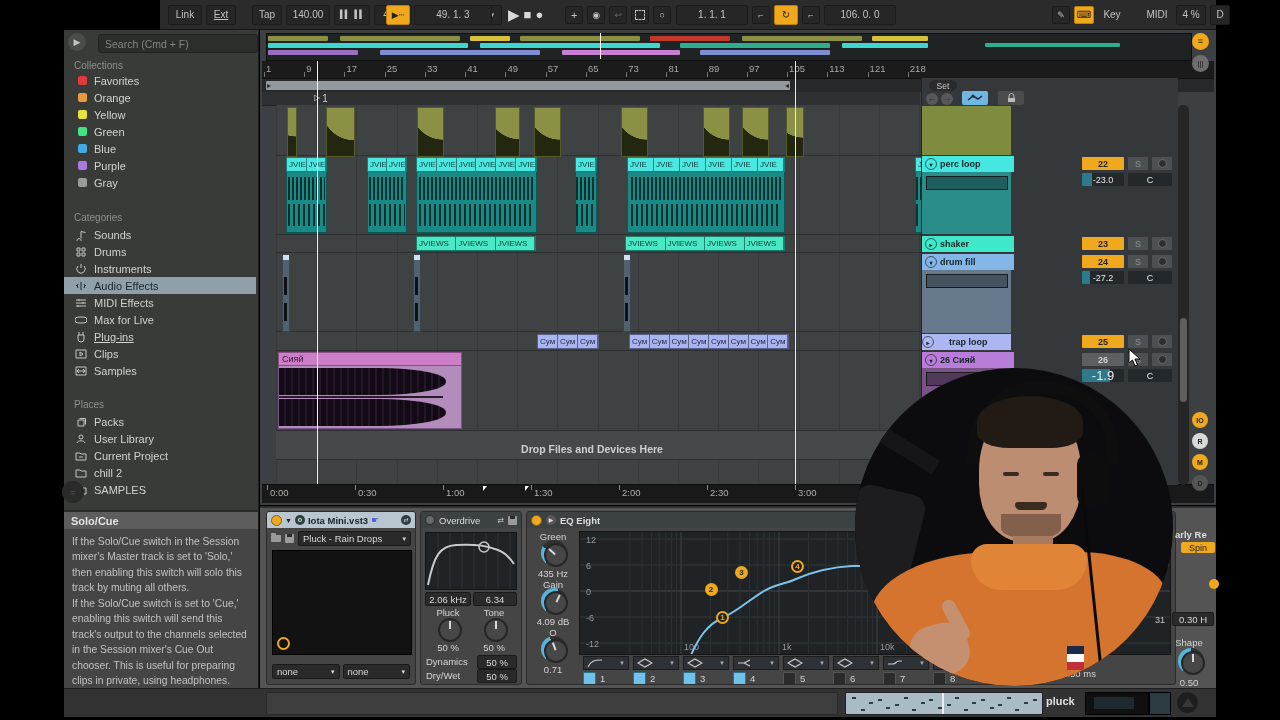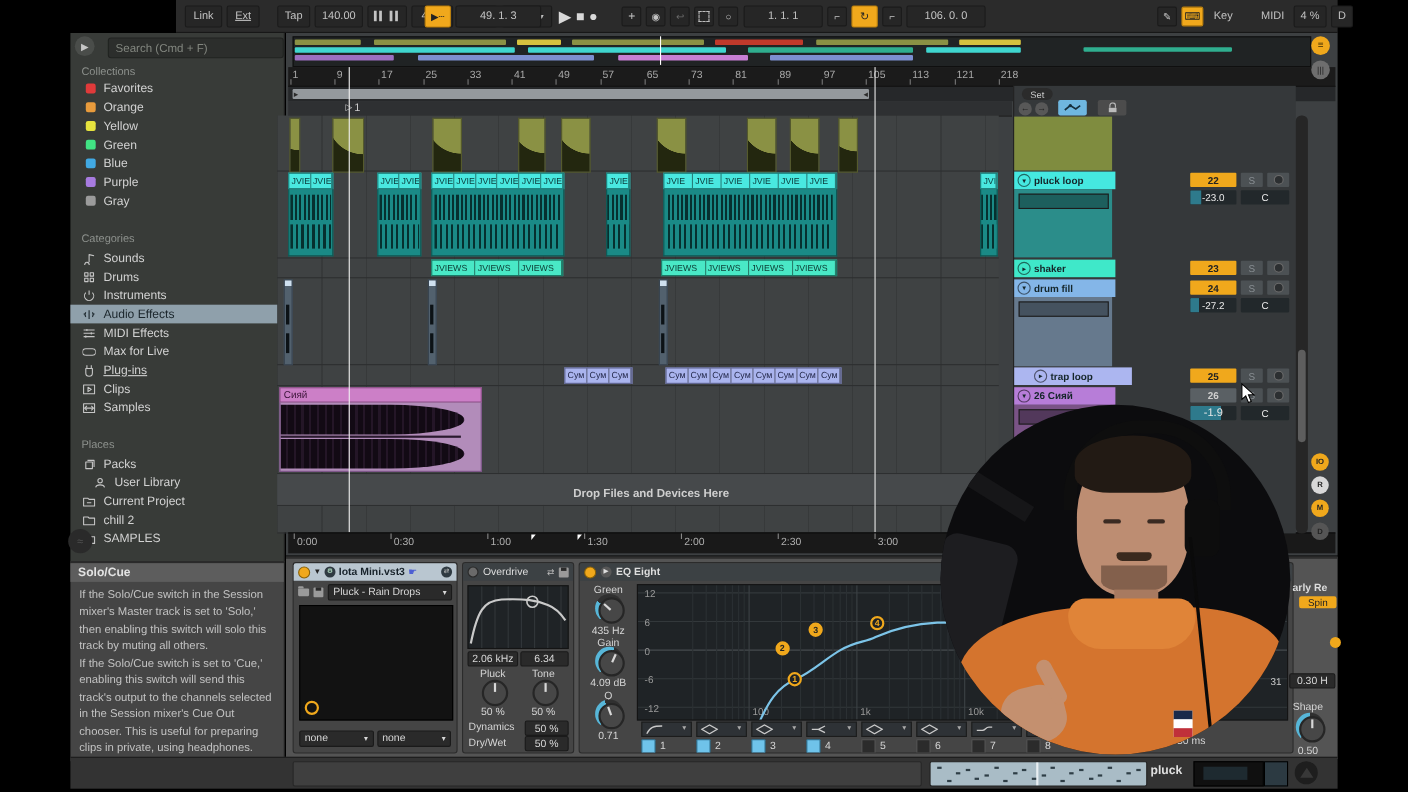--- a/index.html
+++ b/index.html
@@ -197,21 +197,21 @@
   <div class="abs shead" style="left:64px;top:395px;width:190px;">Places</div>
   <div class="abs" id="places" style="left:64px;top:413px;width:192px;">
       <div class="srow" style="padding-left: 10px;">
         <span class="cicon">
           <svg width="12" height="12" viewBox="0 0 12 12">
             <path d="M3 4h6v6H3z M4.5 2.5h6v6" stroke="#c6c6c6" stroke-width="1" fill="none" stroke-linejoin="round"></path>
           </svg>
         </span>
         <span>Packs</span>
       </div>
-      <div class="srow" style="padding-left: 20px;">
+      <div class="srow" style="padding-left: 10px;">
         <span class="cicon">
           <svg width="12" height="12" viewBox="0 0 12 12">
             <path d="M6 2a2 2 0 1 1 0 4a2 2 0 0 1 0-4 M2 10c.5-3 7.5-3 8 0" stroke="#c6c6c6" stroke-width="1" fill="none" stroke-linejoin="round"></path>
           </svg>
         </span>
         <span>User Library</span>
       </div>
       <div class="srow" style="padding-left: 10px;">
         <span class="cicon">
           <svg width="12" height="12" viewBox="0 0 12 12">
@@ -312,21 +312,21 @@
   <div class="abs" style="left:266px;top:81px;width:524px;height:9px;background:#94999d;border-radius:1px;">
     <span style="position:absolute;left:1px;top:0;color:#2c2c2c;font-size:8px;line-height:9px;">▸</span>
     <span style="position:absolute;right:1px;top:0;color:#2c2c2c;font-size:8px;line-height:9px;">◂</span>
   </div>
   <div class="abs" style="left:262px;top:92px;width:658px;height:13px;background:#2e3032;border-bottom:1px solid #222;"></div>
   <div class="abs" style="left:314px;top:93px;color:#cfcfcf;font-size:10px;display:flex;gap:2px;">
     <span style="font-size:8px;">▷</span>
     <span>1</span>
   </div>
 
-  <div class="abs" id="lanes" style="left:252px;top:105px;width:656px;height:379px;background:#3f4243;
+  <div class="abs" id="lanes" style="left:276px;top:105px;width:656px;height:379px;background:#3f4243;
               background-image:repeating-linear-gradient(90deg,rgba(0,0,0,.13) 0 1px,transparent 1px 40.2px);">
       <div style="position: absolute; left: 0px; top: 50px; width: 656px; height: 1px; background: rgb(45, 47, 48);"></div>
       <div style="position: absolute; left: 0px; top: 129px; width: 656px; height: 1px; background: rgb(45, 47, 48);"></div>
       <div style="position: absolute; left: 0px; top: 147px; width: 656px; height: 1px; background: rgb(45, 47, 48);"></div>
       <div style="position: absolute; left: 0px; top: 226px; width: 656px; height: 1px; background: rgb(45, 47, 48);"></div>
       <div style="position: absolute; left: 0px; top: 245px; width: 656px; height: 1px; background: rgb(45, 47, 48);"></div>
       <div style="position: absolute; left: 0px; top: 325px; width: 656px; height: 1px; background: rgb(45, 47, 48);"></div>
       <div style="position: absolute; left: 0px; top: 354px; width: 656px; height: 1px; background: rgb(45, 47, 48);"></div>
       <div style="position: absolute; left: 0px; top: 326px; width: 656px; height: 28px; background: rgb(70, 73, 75);"></div>
       <div style="position: absolute; left: 0px; top: 379px; width: 656px; height: 1px; background: rgb(45, 47, 48);"></div>
@@ -500,21 +500,21 @@
         <rect x="1" y="5" width="7" height="4" fill="#bbb"></rect>
       </svg>
   </div>
   <div class="abs" id="track-rows" style="left:0;top:0;">
       <div style="position: absolute; left: 921px; top: 106px; width: 256px; height: 49px;">
         <div style="position: absolute; left: 1px; top: 0px; width: 89px; height: 49px; background: rgb(127, 140, 63);"></div>
       </div>
       <div style="position: absolute; left: 921px; top: 156px; width: 256px; height: 78px;">
         <div style="position: absolute; left: 1px; top: 0px; width: 89px; height: 16px; background: rgb(69, 232, 224); display: flex; align-items: center; gap: 3px; padding-left: 3px; font-size: 9px; font-weight: bold; color: rgb(21, 38, 42);">
           <span style="width: 10px; height: 10px; border-radius: 50%; border: 1px solid rgba(0, 0, 0, 0.55); font-size: 6px; display: flex; align-items: center; justify-content: center; color: rgb(21, 38, 42);">▾</span>
-          <span>pluck loop</span>
+          <span>perc loop</span>
         </div>
         <div style="position: absolute; left: 1px; top: 16px; width: 89px; height: 62px; background: rgb(43, 141, 138);"></div>
         <div style="position: absolute; left: 5px; top: 20px; width: 80px; height: 12px; background: rgba(0, 0, 0, 0.32); border: 1px solid rgb(28, 28, 28);"></div>
         <div style="position: absolute; left: 161px; top: 1px; width: 42px; height: 13px; background: rgb(240, 168, 28); color: rgb(34, 34, 34); font-size: 9px; font-weight: bold; display: flex; align-items: center; justify-content: center; border-radius: 1px;">22</div>
         <div style="position: absolute; left: 207px; top: 1px; width: 20px; height: 13px; background: rgb(76, 81, 84); color: rgb(138, 144, 148); font-size: 9px; display: flex; align-items: center; justify-content: center; border-radius: 1px;">S</div>
         <div style="position: absolute; left: 231px; top: 1px; width: 20px; height: 13px; background: rgb(76, 81, 84); border-radius: 1px; display: flex; align-items: center; justify-content: center;">
           <div style="width: 7px; height: 7px; border-radius: 50%; background: rgb(44, 47, 49); border: 1px solid rgb(106, 106, 106);"></div>
         </div>
         <div style="position: absolute; left: 161px; top: 17px; width: 42px; height: 13px; background: rgb(34, 40, 43); border-radius: 1px; display: flex; align-items: center; justify-content: center; color: rgb(232, 232, 232); font-size: 9px; overflow: hidden;">
           <div style="position: absolute; left: 0px; top: 0px; width: 10px; height: 13px; background: rgb(46, 122, 140);"></div>
@@ -545,21 +545,21 @@
         <div style="position: absolute; left: 231px; top: 1px; width: 20px; height: 13px; background: rgb(76, 81, 84); border-radius: 1px; display: flex; align-items: center; justify-content: center;">
           <div style="width: 7px; height: 7px; border-radius: 50%; background: rgb(44, 47, 49); border: 1px solid rgb(106, 106, 106);"></div>
         </div>
         <div style="position: absolute; left: 161px; top: 17px; width: 42px; height: 13px; background: rgb(34, 40, 43); border-radius: 1px; display: flex; align-items: center; justify-content: center; color: rgb(232, 232, 232); font-size: 9px; overflow: hidden;">
           <div style="position: absolute; left: 0px; top: 0px; width: 8px; height: 13px; background: rgb(46, 122, 140);"></div>
           <span style="position: relative;">-27.2</span>
         </div>
         <div style="position: absolute; left: 207px; top: 17px; width: 44px; height: 13px; background: rgb(34, 40, 43); border-radius: 1px; display: flex; align-items: center; justify-content: center; color: rgb(232, 232, 232); font-size: 9px;">C</div>
       </div>
       <div style="position: absolute; left: 921px; top: 334px; width: 256px; height: 17px;">
-        <div style="position: absolute; left: 1px; top: 0px; width: 89px; height: 16px; background: rgb(172, 182, 240); display: flex; align-items: center; gap: 3px; padding-left: 18px; font-size: 9px; font-weight: bold; color: rgb(21, 38, 42);">
+        <div style="position: absolute; left: 1px; top: 0px; width: 89px; height: 16px; background: rgb(172, 182, 240); display: flex; align-items: center; gap: 15px; padding-left: 0; font-size: 9px; font-weight: bold; color: rgb(21, 38, 42);">
           <span style="width: 10px; height: 10px; border-radius: 50%; border: 1px solid rgba(0, 0, 0, 0.55); font-size: 6px; display: flex; align-items: center; justify-content: center; color: rgb(21, 38, 42);">▸</span>
           <span>trap loop</span>
         </div>
         <div style="position: absolute; left: 161px; top: 1px; width: 42px; height: 13px; background: rgb(240, 168, 28); color: rgb(34, 34, 34); font-size: 9px; font-weight: bold; display: flex; align-items: center; justify-content: center; border-radius: 1px;">25</div>
         <div style="position: absolute; left: 207px; top: 1px; width: 20px; height: 13px; background: rgb(76, 81, 84); color: rgb(138, 144, 148); font-size: 9px; display: flex; align-items: center; justify-content: center; border-radius: 1px;">S</div>
         <div style="position: absolute; left: 231px; top: 1px; width: 20px; height: 13px; background: rgb(76, 81, 84); border-radius: 1px; display: flex; align-items: center; justify-content: center;">
           <div style="width: 7px; height: 7px; border-radius: 50%; background: rgb(44, 47, 49); border: 1px solid rgb(106, 106, 106);"></div>
         </div>
       </div>
       <div style="position: absolute; left: 921px; top: 352px; width: 256px; height: 78px;">
@@ -567,21 +567,21 @@
           <span style="width: 10px; height: 10px; border-radius: 50%; border: 1px solid rgba(0, 0, 0, 0.55); font-size: 6px; display: flex; align-items: center; justify-content: center; color: rgb(21, 38, 42);">▾</span>
           <span>26 Сияй</span>
         </div>
         <div style="position: absolute; left: 1px; top: 16px; width: 89px; height: 62px; background: rgb(122, 83, 134);"></div>
         <div style="position: absolute; left: 5px; top: 20px; width: 80px; height: 12px; background: rgba(0, 0, 0, 0.32); border: 1px solid rgb(28, 28, 28);"></div>
         <div style="position: absolute; left: 161px; top: 1px; width: 42px; height: 13px; background: rgb(90, 96, 100); color: rgb(207, 207, 207); font-size: 9px; font-weight: bold; display: flex; align-items: center; justify-content: center; border-radius: 1px;">26</div>
         <div style="position: absolute; left: 207px; top: 1px; width: 20px; height: 13px; background: rgb(76, 81, 84); color: rgb(138, 144, 148); font-size: 9px; display: flex; align-items: center; justify-content: center; border-radius: 1px;">S</div>
         <div style="position: absolute; left: 231px; top: 1px; width: 20px; height: 13px; background: rgb(76, 81, 84); border-radius: 1px; display: flex; align-items: center; justify-content: center;">
           <div style="width: 7px; height: 7px; border-radius: 50%; background: rgb(44, 47, 49); border: 1px solid rgb(106, 106, 106);"></div>
         </div>
-        <div style="position: absolute; left: 161px; top: 17px; width: 42px; height: 13px; background: rgb(34, 40, 43); border-radius: 1px; display: flex; align-items: center; justify-content: center; color: rgb(232, 232, 232); font-size: 10px; overflow: hidden;">
+        <div style="position: absolute; left: 161px; top: 17px; width: 42px; height: 13px; background: rgb(34, 40, 43); border-radius: 1px; display: flex; align-items: center; justify-content: center; color: rgb(232, 232, 232); font-size: 13px; overflow: hidden;">
           <div style="position: absolute; left: 0px; top: 0px; width: 28px; height: 13px; background: rgb(46, 122, 140);"></div>
           <span style="position: relative;">-1.9</span>
         </div>
         <div style="position: absolute; left: 207px; top: 17px; width: 44px; height: 13px; background: rgb(34, 40, 43); border-radius: 1px; display: flex; align-items: center; justify-content: center; color: rgb(232, 232, 232); font-size: 9px;">C</div>
       </div>
     </div>
 
   <div class="abs" style="left:1178px;top:105px;width:11px;height:380px;background:#262626;border-radius:5px;"></div>
   <div class="abs" style="left:1180px;top:318px;width:7px;height:84px;background:#5e5e5e;border-radius:4px;"></div>
   <div class="abs" style="left:1192px;top:33px;width:17px;height:17px;border-radius:50%;background:#f0a81c;color:#3a2a05;font-size:9px;text-align:center;line-height:17px;">≡</div>

